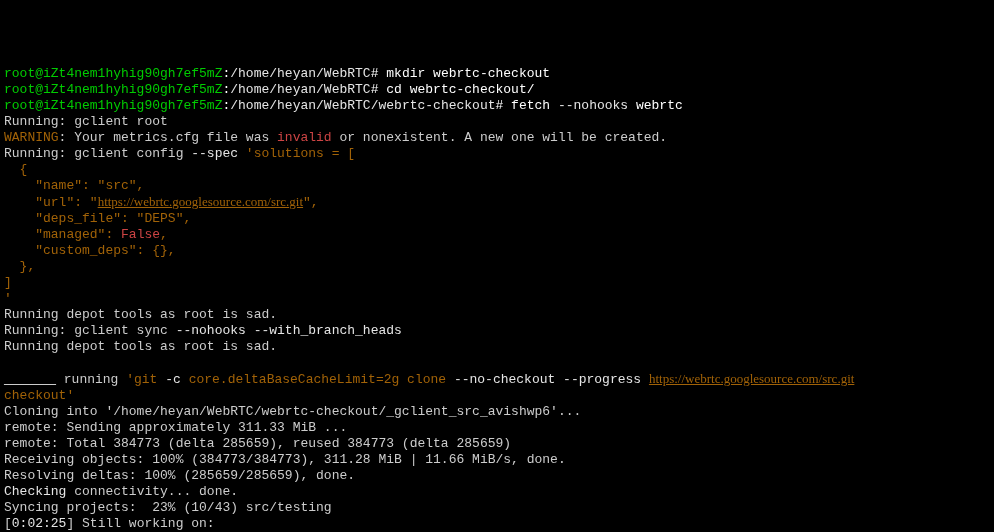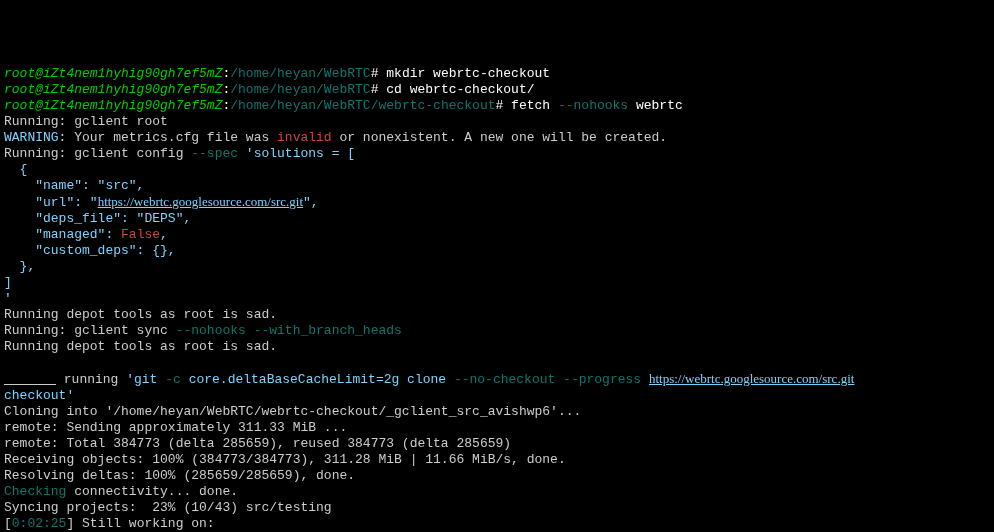--- a/index.html
+++ b/index.html
@@ -9,23 +9,23 @@
     font-family: "Consolas", "Courier New", monospace;
     font-size: 13px;
     line-height: 16px;
     padding: 2px 4px;
     width: 994px;
     height: 532px;
     overflow: hidden;
     white-space: pre;
   }
   .w { color: #ffffff; }
-  .cy { color: #0f766e; }
-  .gr { color: #00cc00; font-style: italic; }
-  .y { color: #7dd3fc; margin-top: 12px; }
+  .cy { color: #e5e5e5; }
+  .gr { color: #00cc00; }
+  .y { color: #a16207; margin-top: 12px; }
   .r { color: #cc4444; }
   .u { text-decoration: underline; font-family: Liberation Serif, serif; }
   .line { display: block; }
 </style>
 </head>
 <body>
 
 
 
 <div id="terminal"><span class="line"><span class="gr">root@iZt4nem1hyhig90gh7ef5mZ</span><span class="w">:</span><span class="cy">/home/heyan/WebRTC</span><span class="w"># mkdir webrtc-checkout</span></span><span class="line"><span class="gr">root@iZt4nem1hyhig90gh7ef5mZ</span><span class="w">:</span><span class="cy">/home/heyan/WebRTC</span><span class="w"># cd webrtc-checkout/</span></span><span class="line"><span class="gr">root@iZt4nem1hyhig90gh7ef5mZ</span><span class="w">:</span><span class="cy">/home/heyan/WebRTC/webrtc-checkout</span><span class="w"># fetch </span><span class="cy">--nohooks</span><span class="w"> webrtc</span></span><span class="line"><span>Running: gclient root</span></span><span class="line"><span class="y">WARNING</span><span>: Your metrics.cfg file was </span><span class="r">invalid</span><span> or nonexistent. A new one will be created.</span></span><span class="line"><span>Running: gclient config </span><span class="cy">--spec</span><span> </span><span class="y">'solutions = [</span></span><span class="line"><span class="y">  {</span></span><span class="line"><span class="y">    "name": "src",</span></span><span class="line"><span class="y">    "url": "</span><span class="y u">https://webrtc.googlesource.com/src.git</span><span class="y">",</span></span><span class="line"><span class="y">    "deps_file": "DEPS",</span></span><span class="line"><span class="y">    "managed": </span><span class="r">False</span><span class="y">,</span></span><span class="line"><span class="y">    "custom_deps": {},</span></span><span class="line"><span class="y">  },</span></span><span class="line"><span class="y">]</span></span><span class="line"><span class="y">'</span></span><span class="line"><span>Running depot tools as root is sad.</span></span><span class="line"><span>Running: gclient sync </span><span class="cy">--nohooks --with_branch_heads</span></span><span class="line"><span>Running depot tools as root is sad.</span></span><span class="line"><span> </span></span><span class="line"><span class="u">________</span><span> running </span><span class="y">'git </span><span class="cy">-c</span><span class="y"> core.deltaBaseCacheLimit=2g clone </span><span class="cy">--no-checkout --progress</span><span> </span><span class="y u">https://webrtc.googlesource.com/src.git</span><span> </span></span><span class="line"><span class="y">checkout'</span></span><span class="line"><span>Cloning into '/home/heyan/WebRTC/webrtc-checkout/_gclient_src_avishwp6'...</span></span><span class="line"><span>remote: Sending approximately 311.33 MiB ...</span></span><span class="line"><span>remote: Total 384773 (delta 285659), reused 384773 (delta 285659)</span></span><span class="line"><span>Receiving objects: 100% (384773/384773), 311.28 MiB | 11.66 MiB/s, done.</span></span><span class="line"><span>Resolving deltas: 100% (285659/285659), done.</span></span><span class="line"><span class="cy">Checking</span><span> connectivity... done.</span></span><span class="line"><span>Syncing projects:  23% (10/43) src/testing</span></span><span class="line"><span>[</span><span class="cy">0:02:25</span><span>] Still working on:</span></span><span class="line"><span>[</span><span class="cy">0:02:25</span><span>]   src/third_party</span></span></div>

